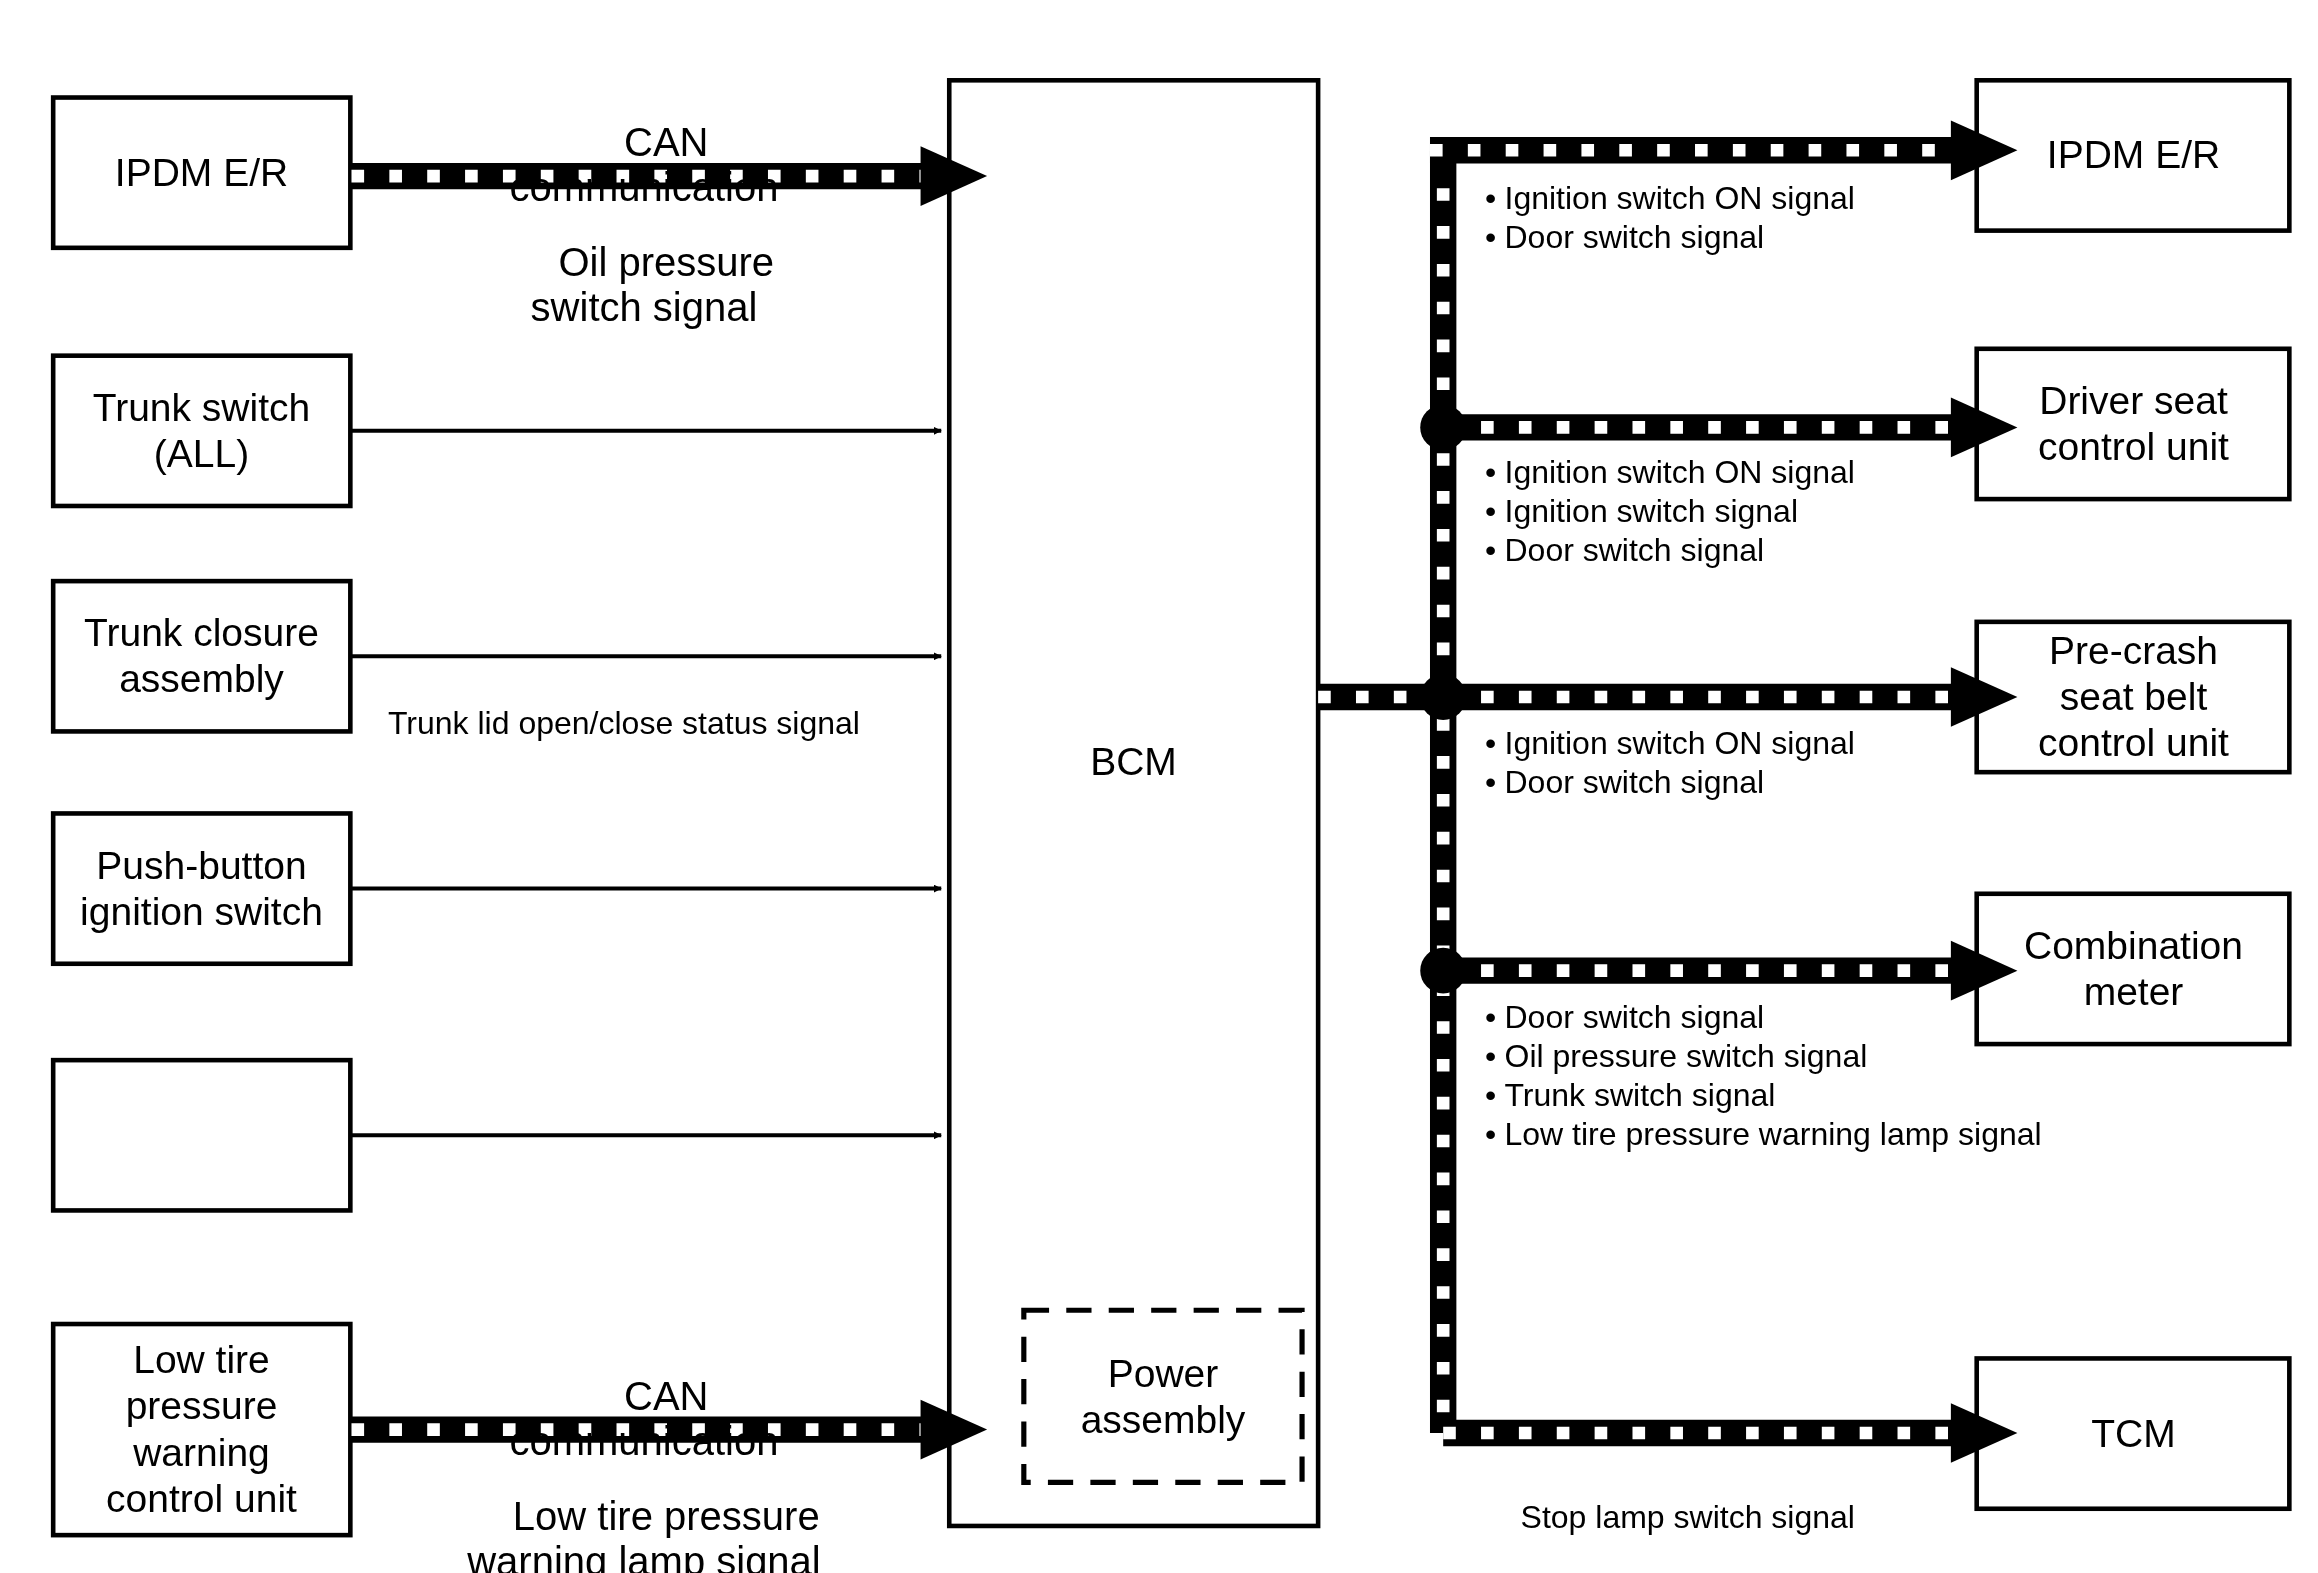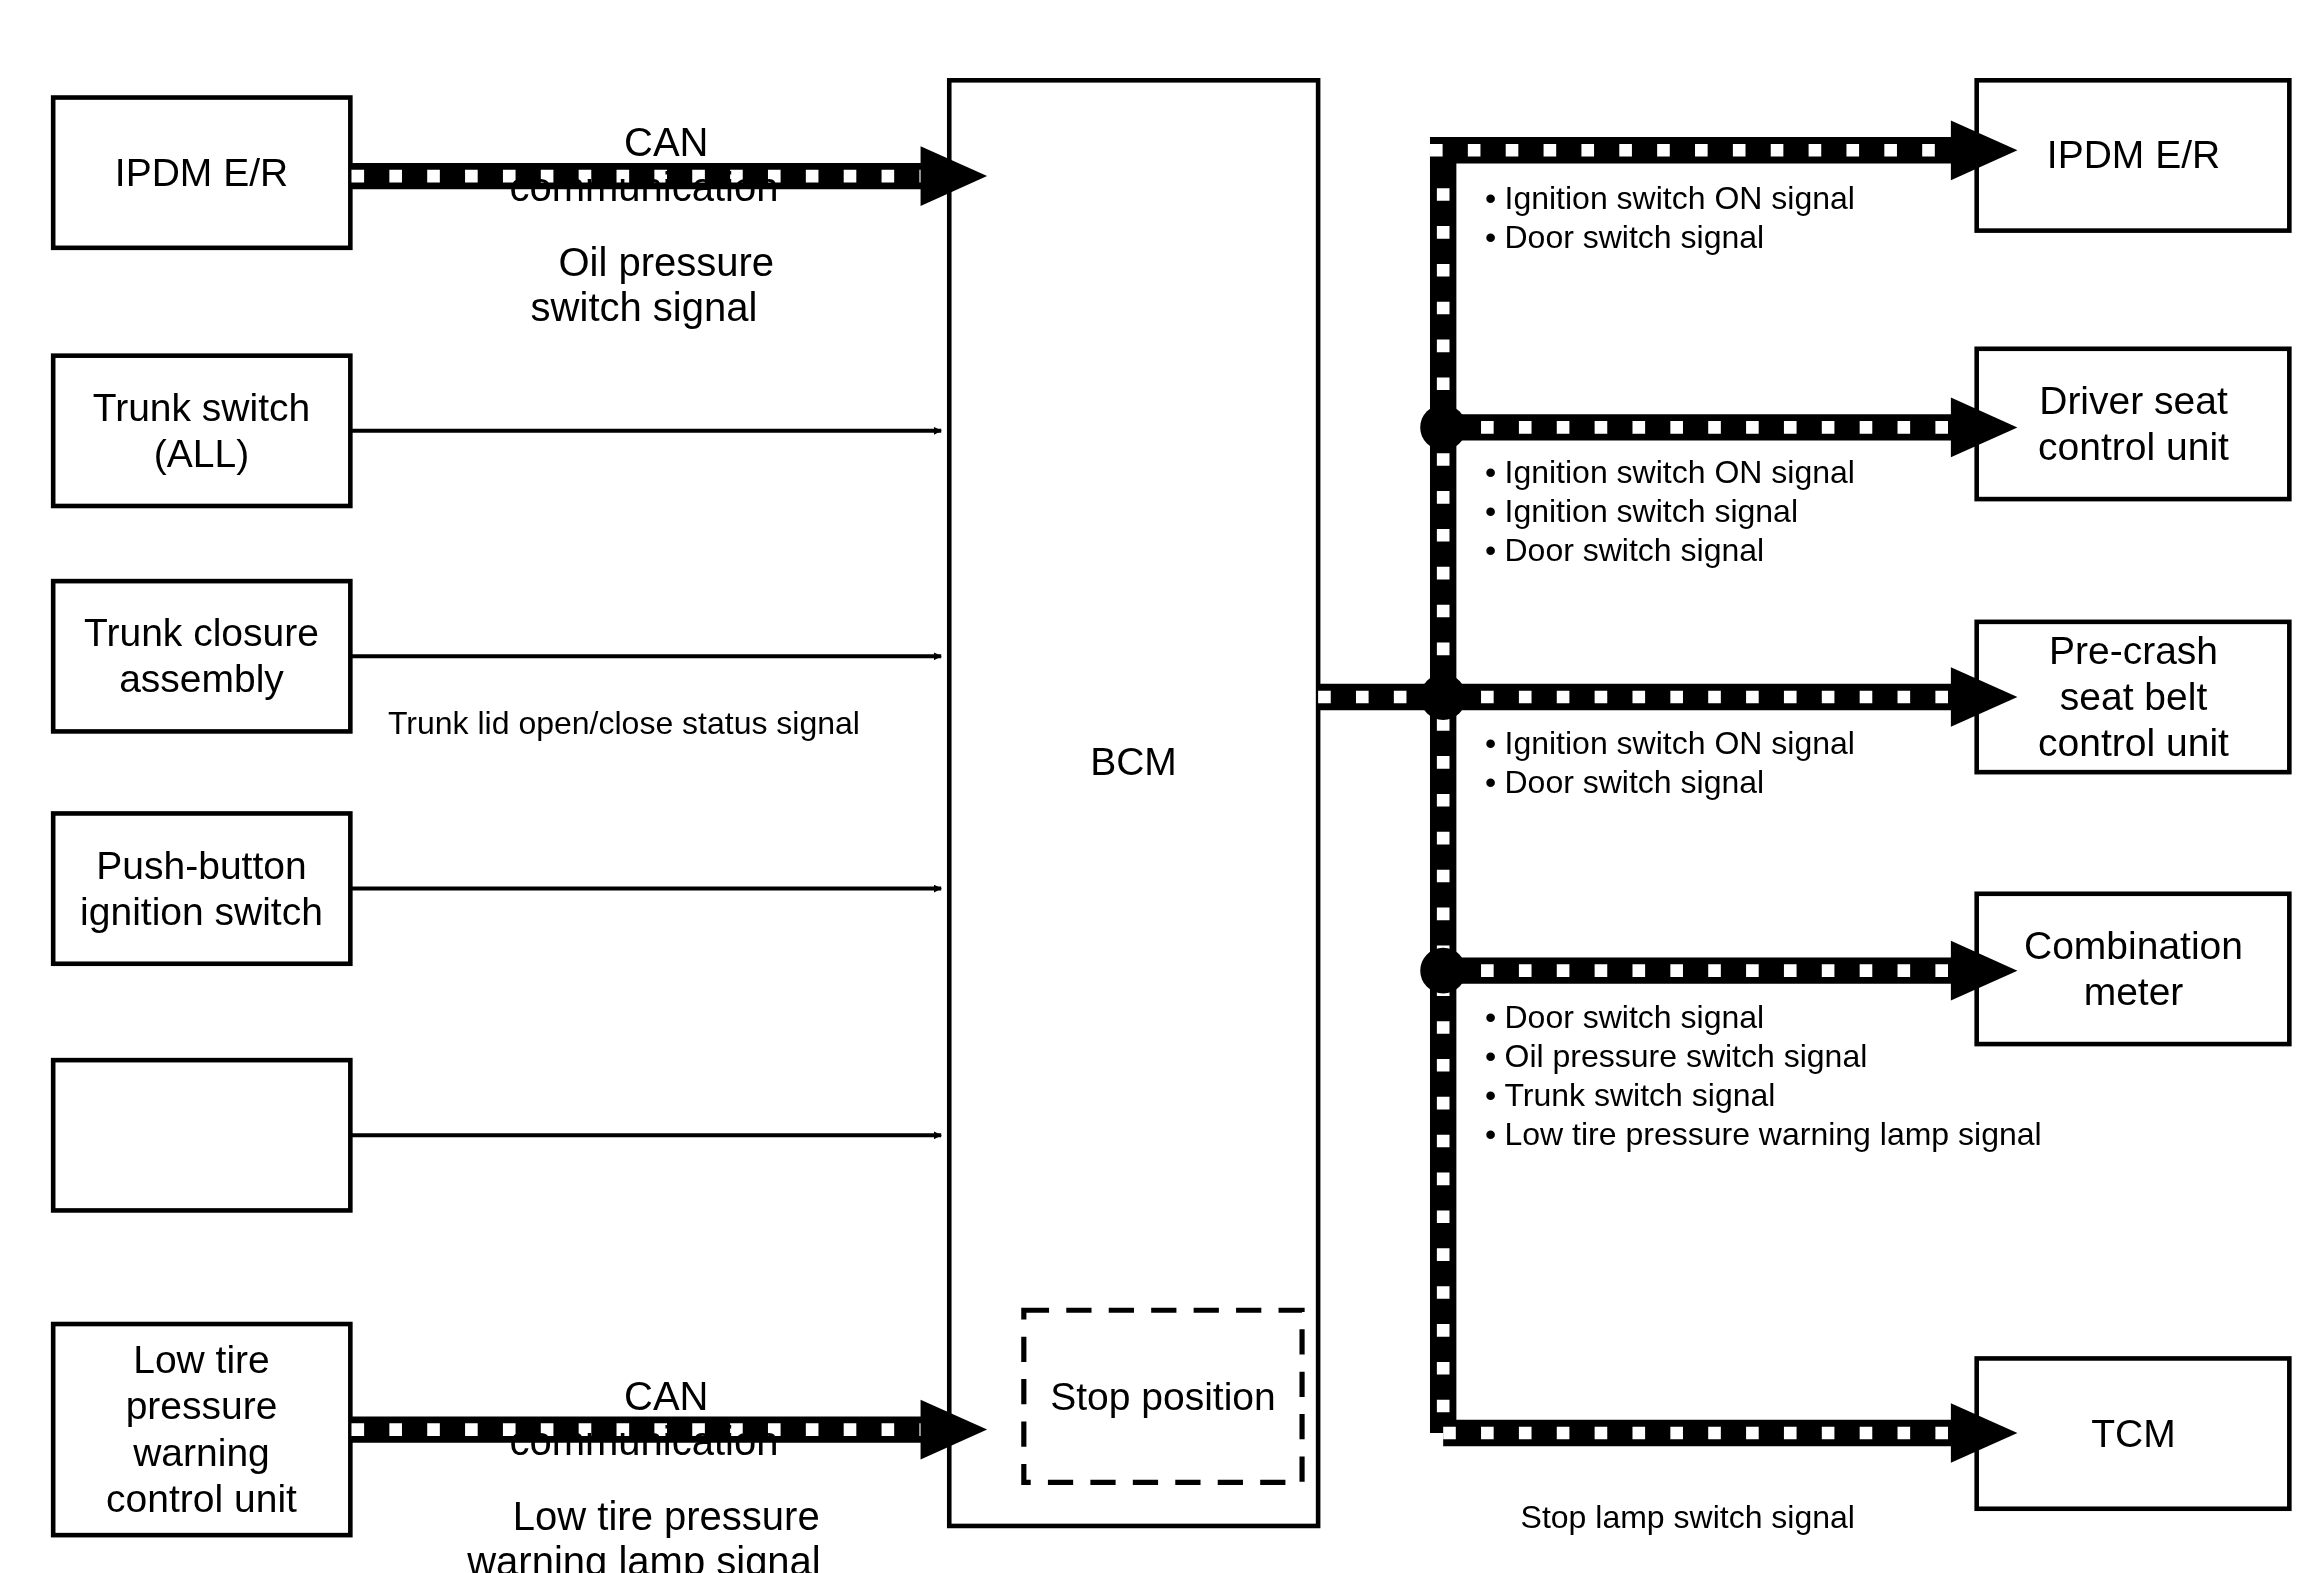--- a/index.html
+++ b/index.html
@@ -127,21 +127,21 @@
     <span style="white-space:pre-line;">Low tire
 pressure
 warning
 control unit</span>
   </div>
 
   <div class="box-label" style="left:949px;top:734px;width:369px;height:57px;text-align:center;">
     <span>BCM</span>
   </div>
   <div class="box-label" style="left:1024px;top:1311px;width:278px;height:172px;">
-    <span>Stop position</span>
+    <span>Power assembly</span>
   </div>
 
   <div class="box-label" style="left:1977px;top:80px;width:313px;height:150px;">
     <span style="white-space:pre-line;">IPDM E/R</span>
   </div>
   <div class="box-label" style="left:1977px;top:349px;width:313px;height:150px;">
     <span style="white-space:pre-line;">Driver seat
 control unit</span>
   </div>
   <div class="box-label" style="left:1977px;top:622px;width:313px;height:150px;">

